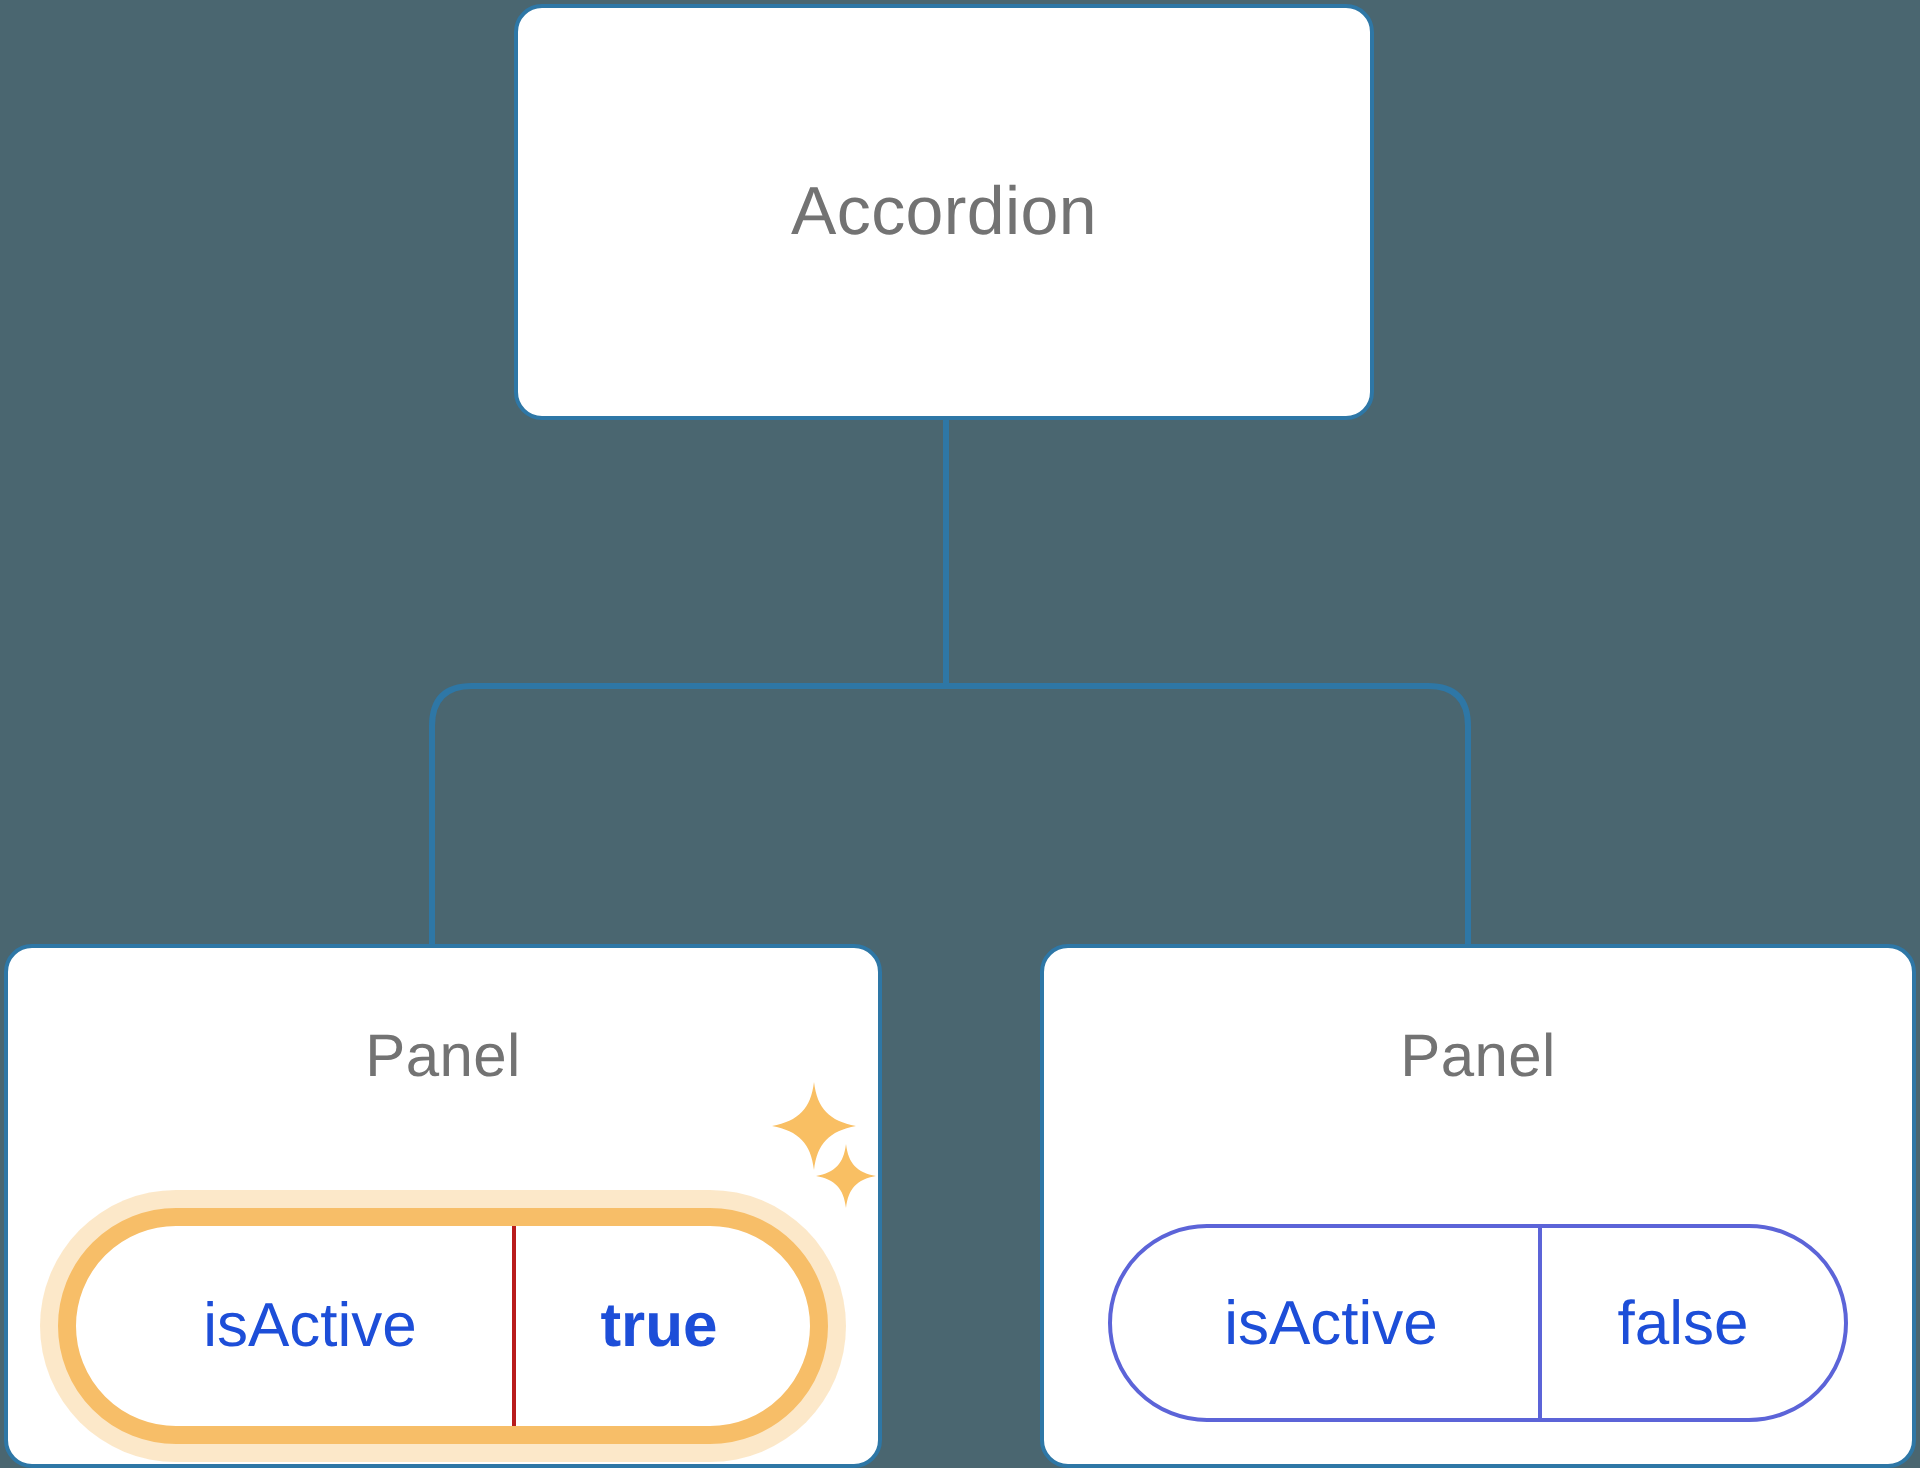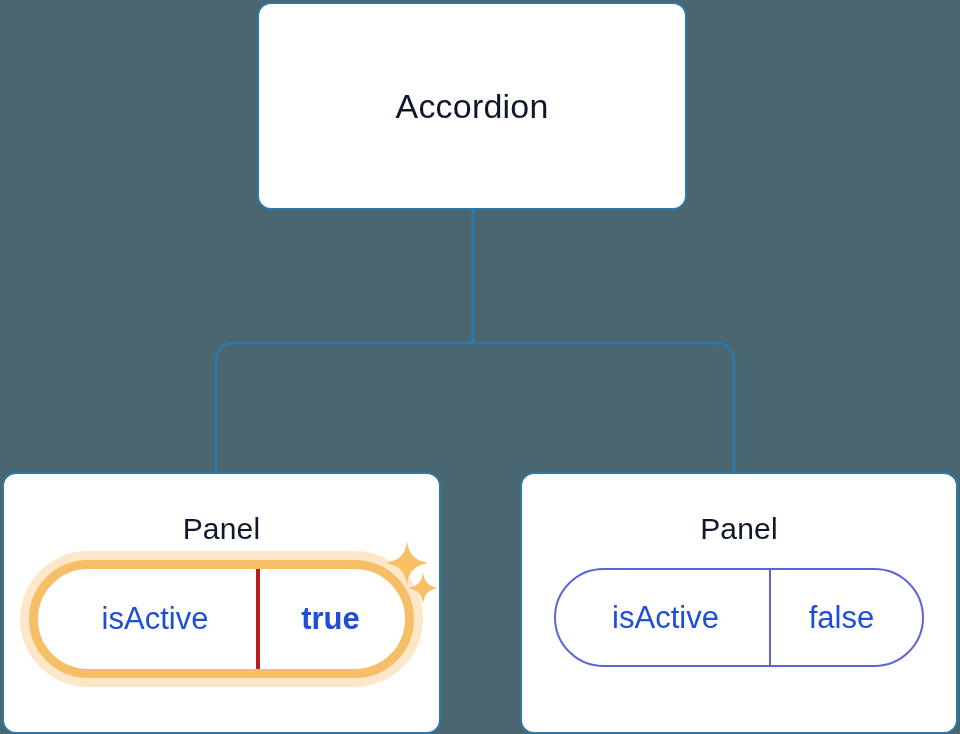--- a/index.html
+++ b/index.html
@@ -39,41 +39,42 @@
     background: #ffffff;
     border: 2px solid #2e77a6;
     border-radius: 14px;
     z-index: 2;
     display: flex;
     flex-direction: column;
     align-items: center;
   }
 
   .node-title {
-    color: #0f172a;
+    color: #737373;
     font-size: 34px;
     font-weight: 400;
     letter-spacing: 0.2px;
     white-space: nowrap;
   }
 
   
   .node-root {
     left: 257px;
     top: 2px;
     width: 430px;
     height: 208px;
     justify-content: center;
   }
 
   
   .node-panel {
     height: 262px;
     top: 472px;
     padding-top: 38px;
+    gap: 44px;
   }
 
   .node-panel-left  { left: 2px;   width: 439px; }
   .node-panel-right { left: 520px; width: 438px; }
 
   .node-panel .node-title { font-size: 30px; }
 
   
   .pill-wrap {
     position: relative;
@@ -124,21 +125,21 @@
   .pill-highlight .pill-key {
     flex: 0 0 218px;
     padding: 0 20px 0 36px;
     border-left: none;
   }
 
   .pill-highlight .pill-val {
     flex: 1 1 auto;
     padding: 0 30px 0 26px;
     font-weight: 700;
-    border-left: 4px solid #b91c1c;
+    border-left: 2px solid #b91c1c;
   }
 
   
   .sparkle {
     position: absolute;
     z-index: 3;
     pointer-events: none;
   }
 
   .sparkle-lg { left: 386px; top: 541px; width: 42px; height: 44px; }

